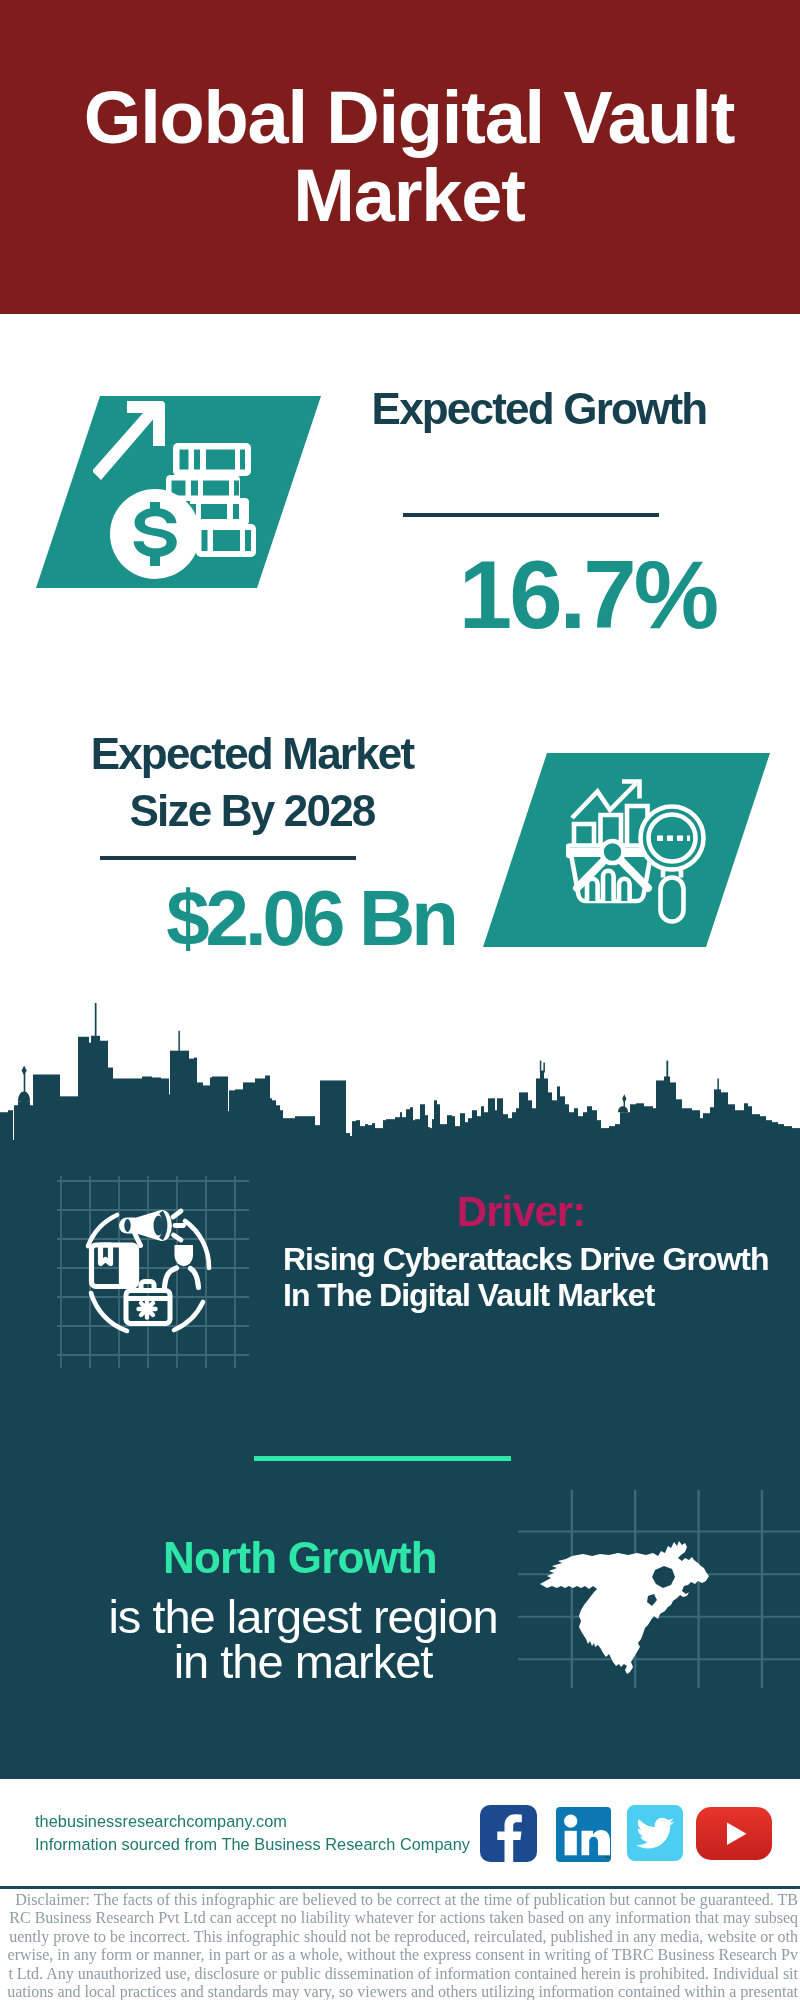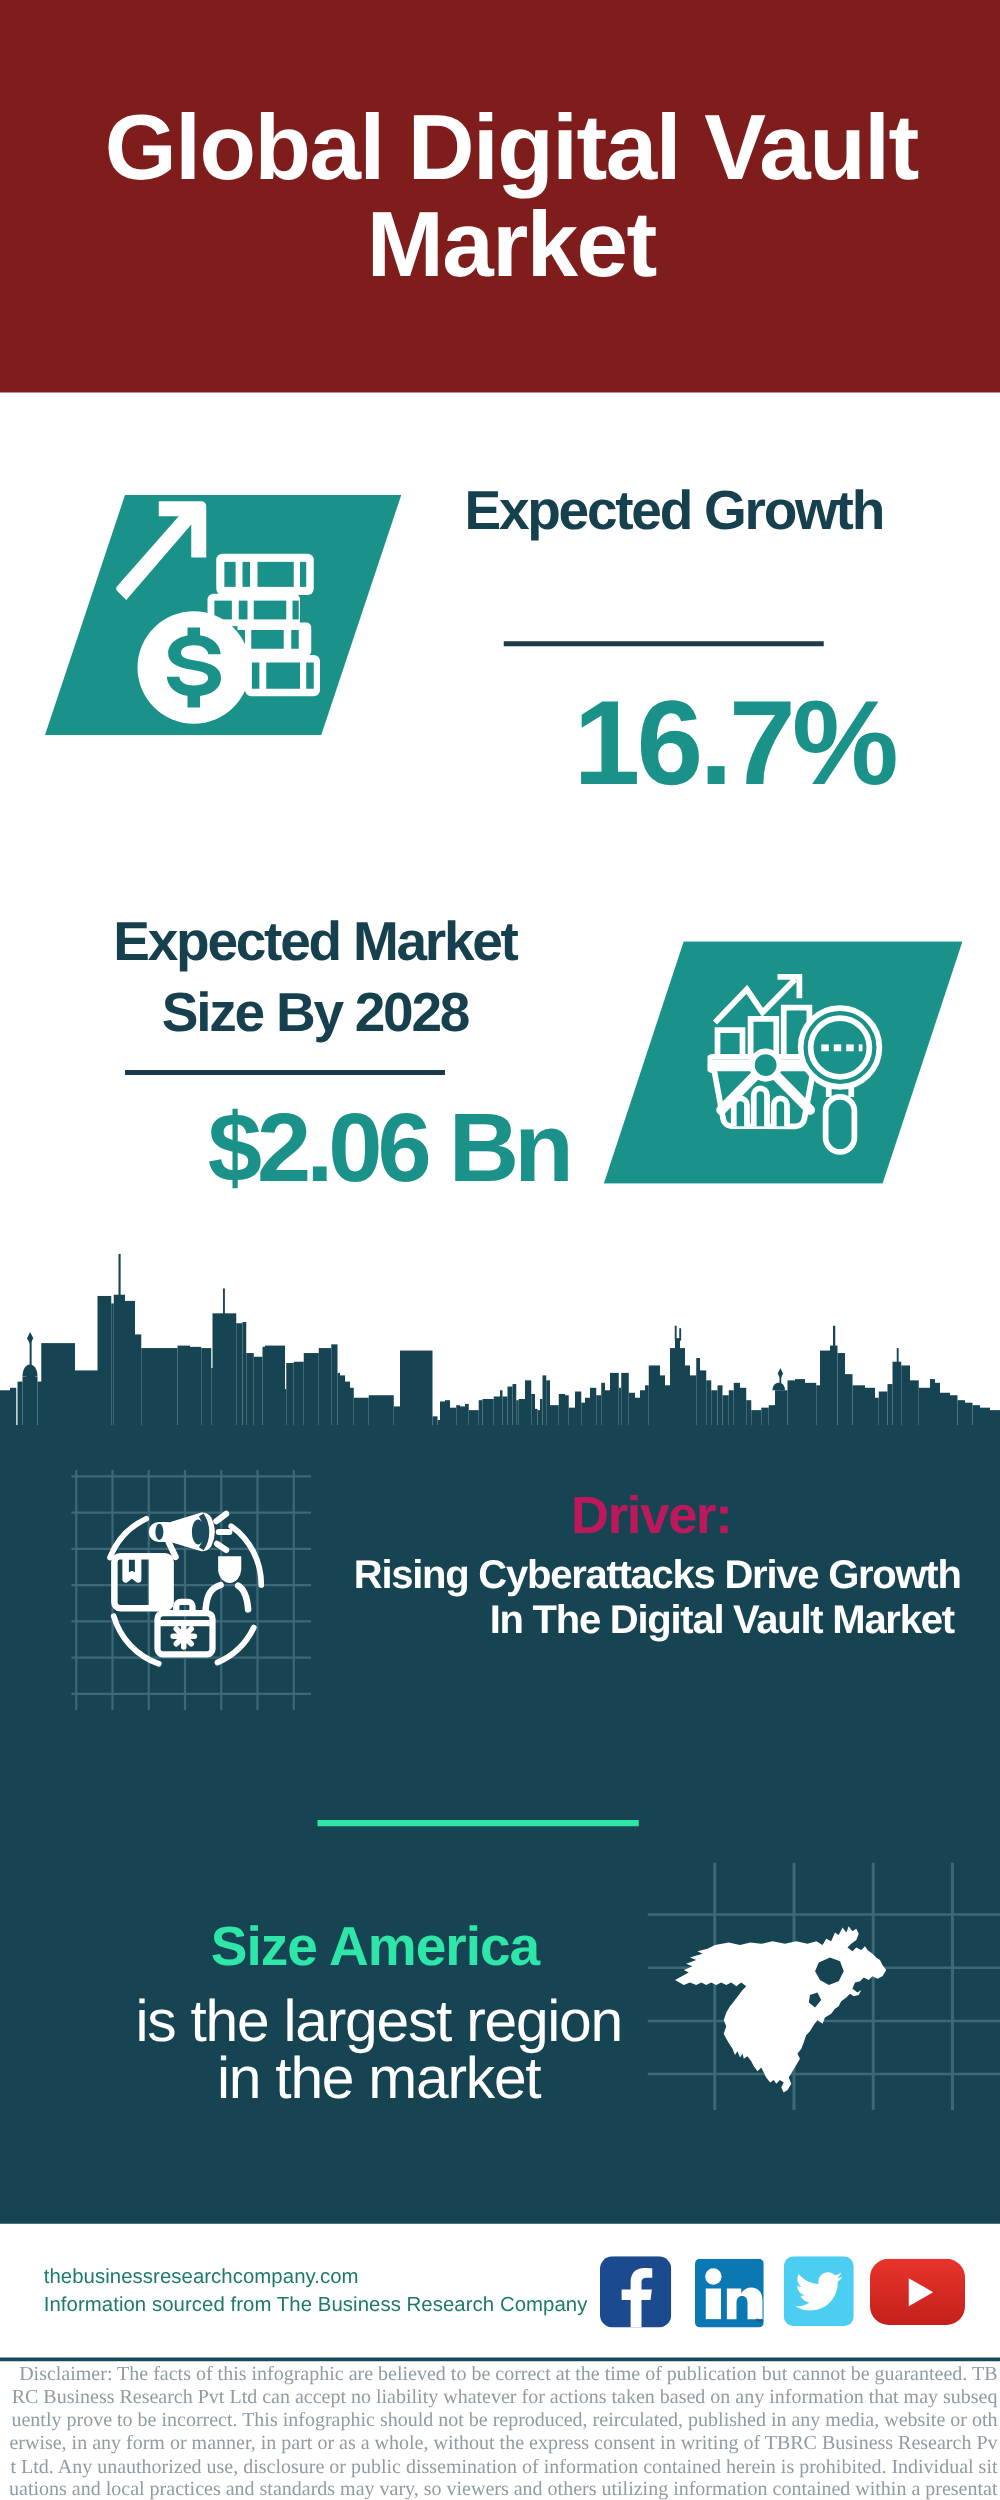--- a/index.html
+++ b/index.html
@@ -30,21 +30,21 @@
   .skyline{position:absolute;left:0;top:1003px;width:800px;height:140px;display:block;}
 
   
   .band{position:absolute;left:0;top:1140px;width:800px;height:639px;background:#164453;}
 
   
   .driverIcon{position:absolute;left:57px;top:1176px;width:192px;height:192px;}
   .driverHead{position:absolute;color:#be185d;font-weight:700;font-size:42px;line-height:44px;
               text-align:center;letter-spacing:-1px;white-space:nowrap;}
   .driverTxt{position:absolute;color:#ffffff;font-weight:700;font-size:32px;line-height:36px;
-             text-align:right;letter-spacing:-1px;white-space:nowrap;}
+             text-align:left;letter-spacing:-1px;white-space:nowrap;}
   .greenRule{position:absolute;height:5px;background:#2ee6a8;}
 
   
   .regName{position:absolute;color:#2ee6a8;font-weight:700;font-size:44px;line-height:48px;text-align:center;letter-spacing:-0.8px;white-space:nowrap;}
   .regTxt{position:absolute;color:#ffffff;font-weight:400;font-size:47px;line-height:45px;text-align:center;letter-spacing:-1px;white-space:nowrap;}
   .mapWrap{position:absolute;left:518px;top:1490px;width:287px;height:198px;}
   .srcTxt{position:absolute;left:35px;top:1810px;width:460px;color:#1d7a6b;font-size:16.3px;line-height:23px;
           font-weight:400;letter-spacing:0.05px;white-space:nowrap;}
   .social{position:absolute;display:block;line-height:0;}
   .discWrap{position:absolute;left:0;top:1886px;width:800px;height:114px;background:#fff;}
@@ -350,21 +350,21 @@
     </g>
   </svg>
   <div class="driverHead" style="left:291px;top:1190px;width:460px;">Driver:</div>
   <div class="driverTxt" style="left:283px;top:1241px;width:480px;">
     <span>Rising Cyberattacks Drive Growth</span><br>
     <span>In The Digital Vault Market</span>
   </div>
 
   <div class="greenRule" style="left:254px;top:1456px;width:257px;"></div>
 
-  <div class="regName" style="left:155px;top:1534px;width:290px;">Size America</div>
+  <div class="regName" style="left:155px;top:1534px;width:290px;">North Growth</div>
   <div class="regTxt" style="left:108px;top:1594px;width:390px;">
     <span>is the largest region</span><br>
     <span>in the market</span>
   </div>
   <svg class="mapWrap" viewBox="0 0 240 200" preserveAspectRatio="none">
     <g stroke="#3c6878" stroke-width="2" fill="none">
       <path d="M45,0 L45,200 M98,0 L98,200 M151,0 L151,200 M204,0 L204,200"></path>
       <path d="M0,42 L240,42 M0,85 L240,85 M0,128 L240,128 M0,171 L240,171"></path>
     </g>
     <path fill="#ffffff" d="M18.4,94.9 L27.6,88.9 L24.3,86.9 L30.1,83.8 L25.9,81.8 L32.6,78.8 L28.4,76.8 L36.8,73.7 L33.4,71.7 L40.1,69.7 L45.2,66.7 L54.4,64.6 L61.9,66.7 L68.6,64.6 L76.1,65.7 L83.6,63.6 L92.0,65.7 L99.5,63.6 L107.0,65.7 L112.9,63.6 L117.1,66.7 L119.6,61.6 L122.9,63.6 L125.4,56.6 L127.9,58.6 L130.5,52.5 L133.0,56.6 L134.6,51.5 L137.1,55.6 L139.7,53.5 L141.3,57.6 L139.7,62.6 L136.3,65.7 L133.8,68.7 L137.1,71.7 L139.7,68.7 L143.0,70.7 L145.5,67.7 L147.2,70.7 L150.5,73.7 L153.0,76.8 L155.5,78.8 L157.2,82.8 L159.7,86.9 L157.2,91.9 L153.9,93.9 L150.5,91.9 L148.0,94.9 L144.7,92.9 L142.2,96.0 L138.8,97.0 L137.1,102.0 L140.5,105.1 L143.0,103.0 L141.3,107.1 L138.0,108.1 L135.5,106.1 L133.0,109.1 L129.6,112.1 L127.9,116.2 L125.4,118.2 L122.9,122.2 L118.7,125.3 L117.1,130.3 L113.7,127.3 L111.2,131.3 L108.7,136.4 L106.2,139.4 L104.5,145.5 L102.9,150.5 L100.3,154.5 L102.0,158.6 L99.5,163.6 L97.0,168.7 L94.5,173.7 L96.2,178.8 L93.7,183.8 L91.1,185.9 L89.5,181.8 L91.1,177.8 L88.6,175.8 L86.1,178.8 L84.5,175.8 L82.0,177.8 L79.4,173.7 L77.8,169.7 L76.1,165.7 L73.6,168.7 L71.1,164.6 L69.4,160.6 L66.9,156.6 L64.4,158.6 L63.6,154.5 L61.9,157.6 L60.2,152.5 L58.5,155.6 L56.9,150.5 L55.2,147.5 L52.7,142.4 L51.0,138.4 L52.7,132.3 L51.0,127.3 L52.7,121.2 L55.2,116.2 L58.5,111.1 L61.0,107.1 L63.6,103.0 L66.1,100.0 L62.7,97.0 L59.4,100.0 L56.0,97.0 L52.7,99.0 L49.3,97.0 L46.0,99.0 L42.6,97.0 L39.3,99.0 L36.0,97.0 L32.6,99.0 L28.4,97.0 L24.3,99.0 Z"></path>

